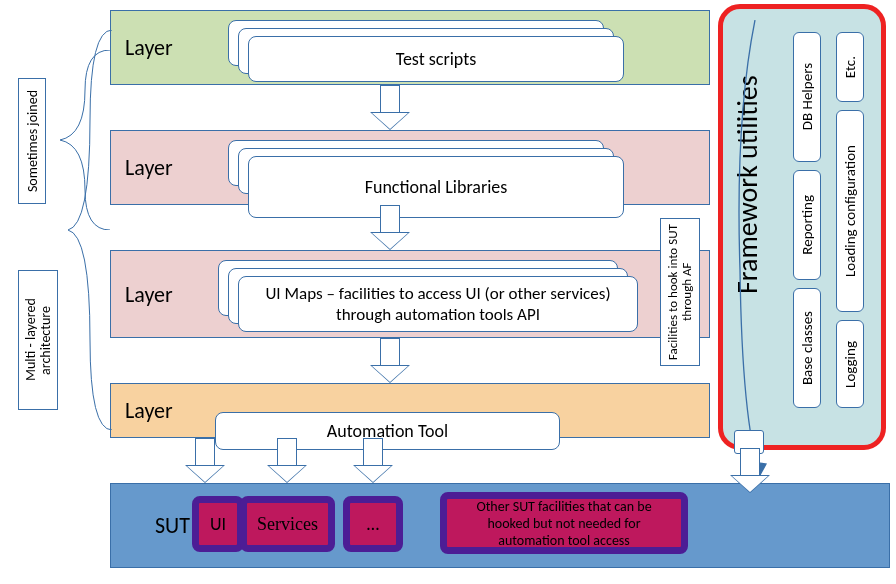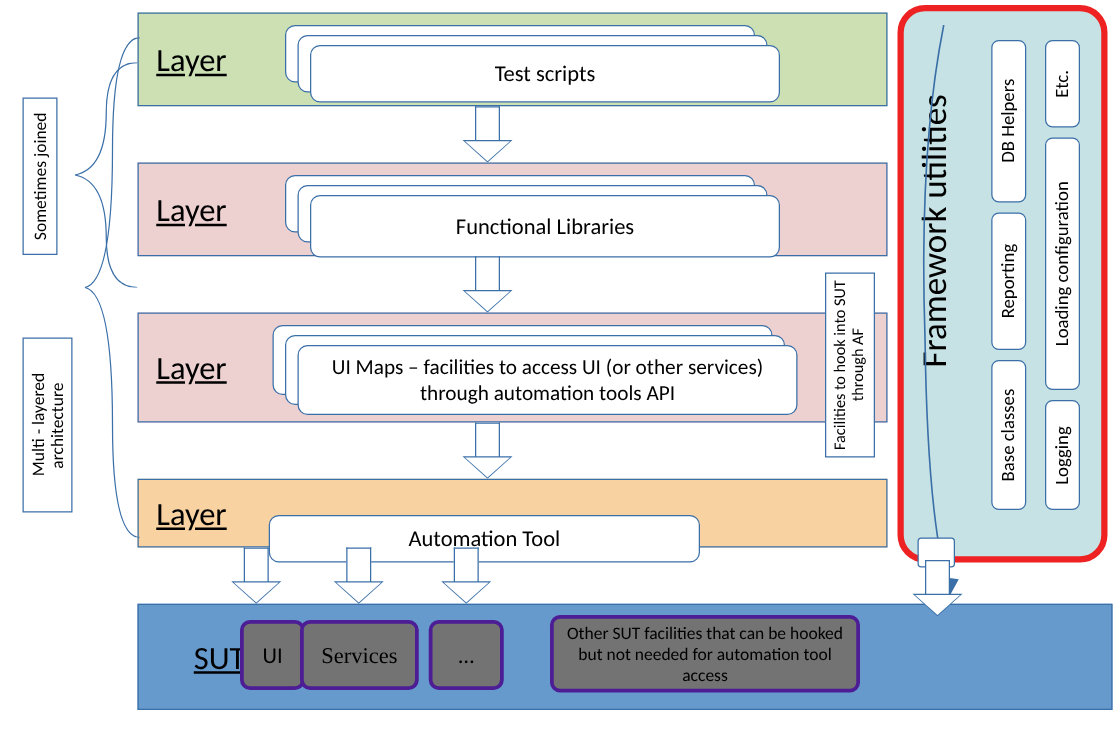--- a/index.html
+++ b/index.html
@@ -5,25 +5,24 @@
   * { box-sizing: border-box; margin: 0; padding: 0; }
   body { width: 896px; height: 584px; background: #fff; font-family: Calibri, Arial, sans-serif; position: relative; }
   
   .layer-box {
     position: absolute;
     border: 1px solid #3a6fa8;
     display: flex;
     align-items: center;
   }
   .layer-label {
-    font-size: 26px;
+    font-size: 22px;
     font-weight: 400;
     margin-left: 14px;
     color: #000;
-    text-decoration: underline;
   }
   .content-box {
     position: absolute;
     background: #fff;
     border: 1px solid #3a6fa8;
     border-radius: 8px;
     display: flex;
     align-items: center;
     justify-content: center;
     font-size: 18px;
@@ -69,22 +68,22 @@
     left: -18px;
     width: 0;
     height: 0;
     border-left: 18px solid transparent;
     border-right: 18px solid transparent;
     border-top: 16px solid #fff;
   }
   
   .sut-box {
     position: absolute;
-    background: #737373;
-    border: 3px solid #4c1d95;
+    background: #be185d;
+    border: 7px solid #4c1d95;
     border-radius: 8px;
     display: flex;
     align-items: center;
     justify-content: center;
     font-size: 18px;
     text-align: center;
   }
   
   .vtext {
     writing-mode: vertical-rl;
@@ -147,21 +146,21 @@
 <div class="arrow-down" style="left:370px; top:85px;">
     <div class="shaft"></div>
     <div class="head"></div>
   </div>
 
 <div class="layer-box" style="left:110px; top:130px; width:600px; height:75px; background:#edd0d0;">
   <span class="layer-label">Layer</span>
 </div>
 <div class="stack-shadow" style="left:228px; top:140px; width:376px; height:46px;"></div>
 <div class="stack-shadow" style="left:238px; top:148px; width:376px; height:46px;"></div>
-<div class="content-box" style="left:248px; top:156px; width:376px; height:50px;">
+<div class="content-box" style="left:248px; top:156px; width:376px; height:62px;">
   <span>Functional Libraries</span>
 </div>
 
 <div class="arrow-down" style="left:370px; top:205px;">
     <div class="shaft"></div>
     <div class="head"></div>
   </div>
 
 <div class="layer-box" style="left:110px; top:250px; width:600px; height:88px; background:#edd0d0;">
   <span class="layer-label">Layer</span>

